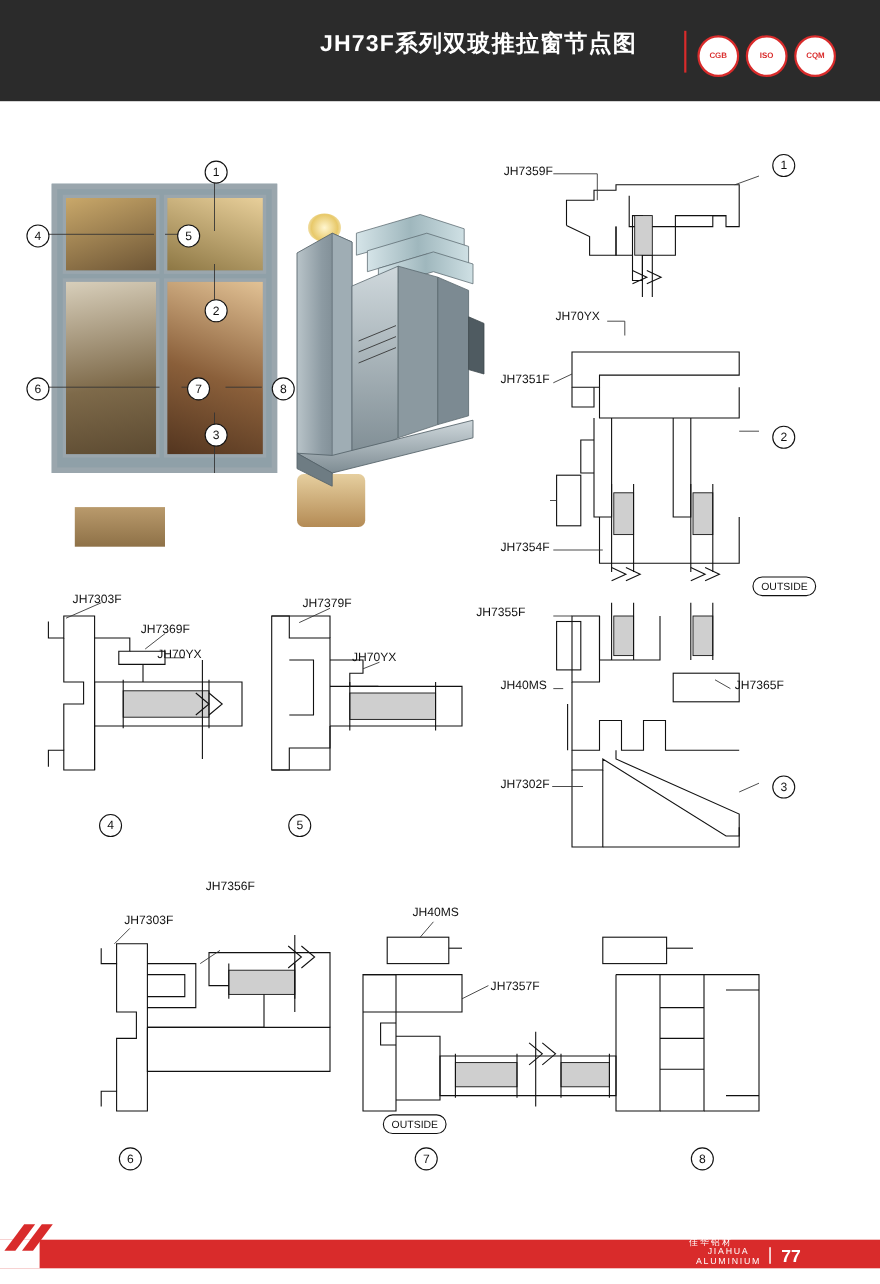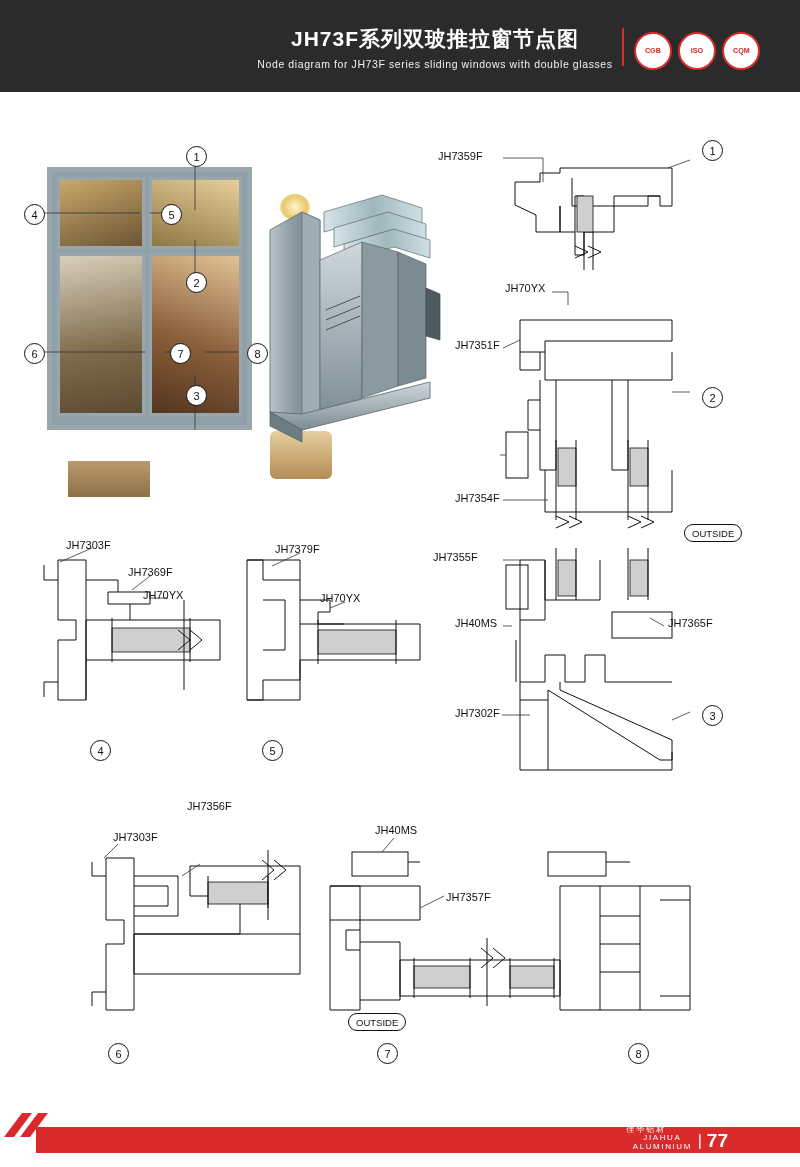--- a/index.html
+++ b/index.html
@@ -46,21 +46,21 @@
   .footer-white-notch{
     position:absolute;left:0;bottom:14px;width:36px;height:26px;background:#fff;
   }
   .brand{
     position:absolute;right:108px;bottom:16px;text-align:center;color:#fff;
     line-height:1.05;
   }
   .brand .b-cn{font-size:8px;letter-spacing:2px;}
   .brand .b-en{font-size:8px;letter-spacing:1.6px;margin-left:32px;}
   .page-no{
-    position:absolute;right:72px;bottom:15px;color:#fff;font-size:19px;font-weight:bold;margin-top:29px;
+    position:absolute;right:72px;bottom:15px;color:#fff;font-size:16px;font-weight:bold;margin-top:29px;
   }
   .page-sep{position:absolute;right:98px;bottom:17px;color:#fff;font-size:16px;}
   .logo-mark{
     position:absolute;right:14px;bottom:12px;width:52px;height:30px;
   }
 
   
   .label{
     position:absolute;font-size:11px;color:#111;white-space:nowrap;
   }
@@ -98,21 +98,20 @@
 
   
   .render{position:absolute;left:262px;top:190px;width:175px;height:255px;}
 </style>
 </head>
 <body>
 
 <div class="header">
   <div class="hdr-inner">
     <div class="title-cn">JH73F系列双玻推拉窗节点图</div>
-    <div class="title-en">Node diagram for JH73F series sliding windows with double glasses</div>
     <div class="hdr-sep"></div>
     <div class="badge b1">
       <span>CGB</span>
     </div>
     <div class="badge b2">
       <span>ISO</span>
     </div>
     <div class="badge b3">
       <span>CQM</span>
     </div>
@@ -241,21 +240,21 @@
   <path class="ln-thin" d="M690,712 L672,720"></path>
   <path class="ln-thin" d="M690,392 L672,392"></path>
 
   <path class="ln-thin" d="M503,500 L548,500"></path>
   <path class="ln-thin" d="M503,560 L520,560"></path>
   <path class="ln-thin" d="M503,626 L512,626"></path>
   <path class="ln-thin" d="M664,626 L650,618"></path>
   <path class="ln-thin" d="M503,348 L520,340"></path>
 </svg>
 
-<div class="label" style="left:438px;top:150px">JH7359F</div>
+<div class="label" style="left:458px;top:150px">JH7359F</div>
 <div class="label" style="left:505px;top:282px">JH70YX</div>
 <div class="label" style="left:455px;top:339px">JH7351F</div>
 <div class="label" style="left:455px;top:492px">JH7354F</div>
 <div class="label" style="left:433px;top:551px">JH7355F</div>
 <div class="label" style="left:455px;top:617px">JH40MS</div>
 <div class="label" style="left:668px;top:617px">JH7365F</div>
 <div class="label" style="left:455px;top:707px">JH7302F</div>
 
 <div class="circ" style="left:702px;top:140px">1</div>
 <div class="circ" style="left:702px;top:387px">2</div>

